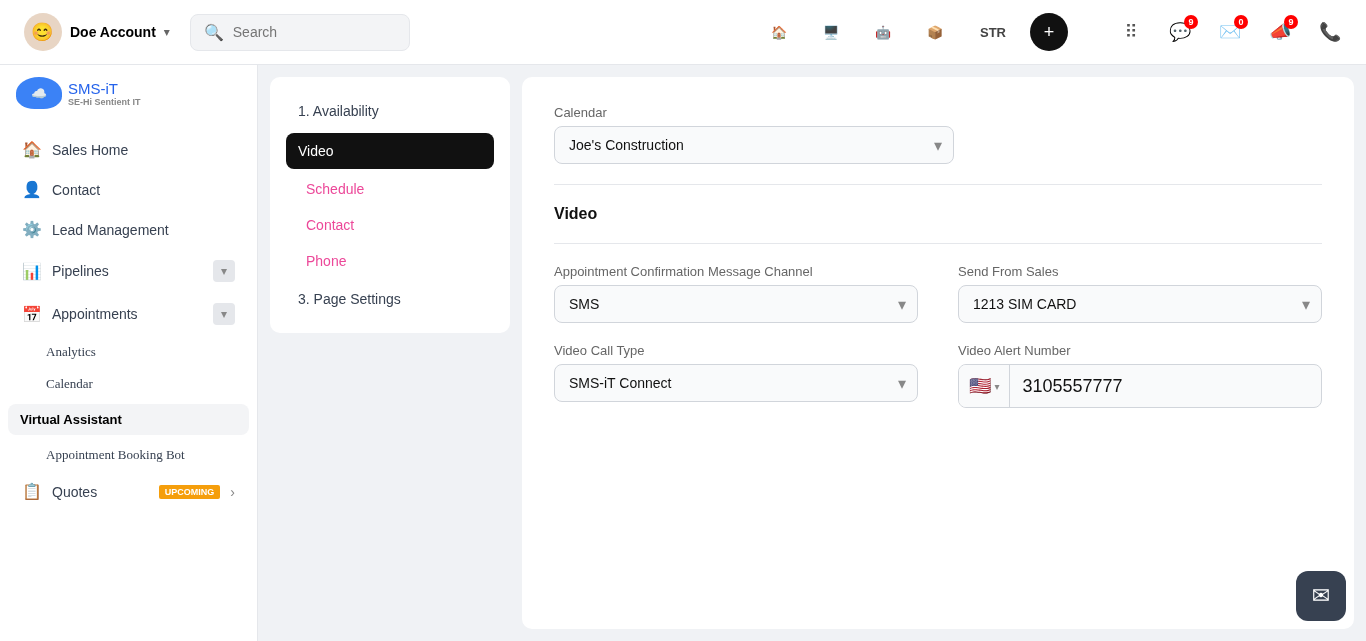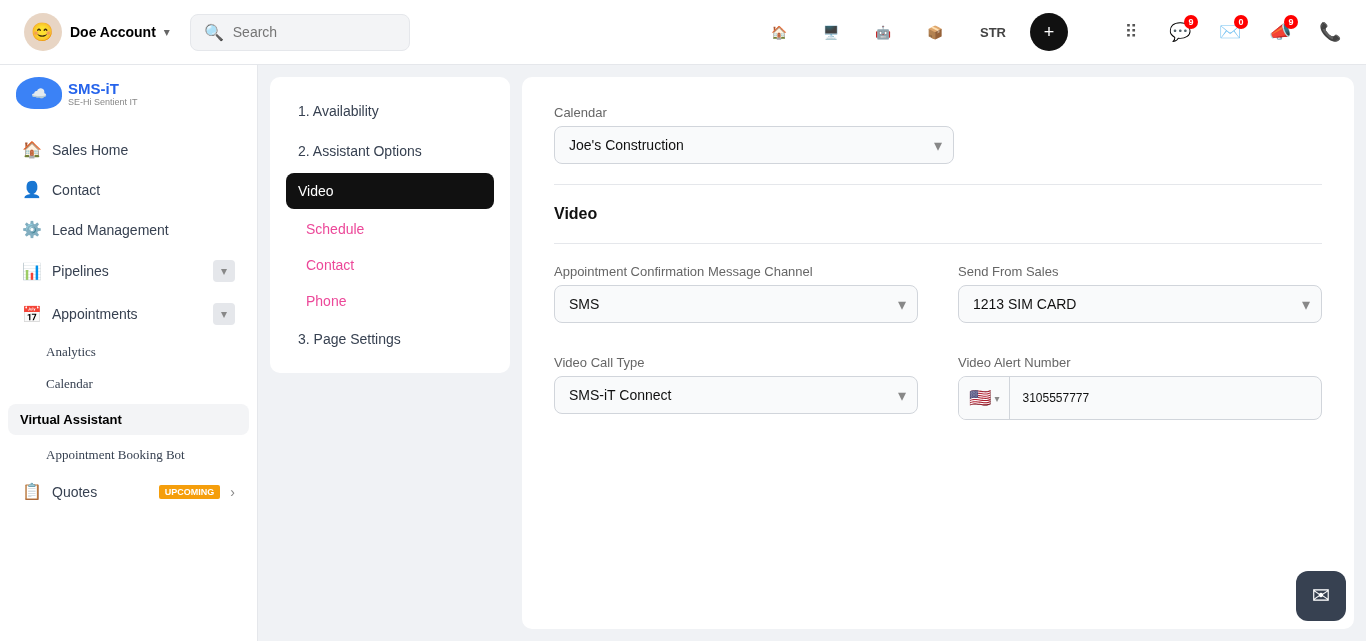--- a/index.html
+++ b/index.html
@@ -236,21 +236,21 @@
     .section-title {
       font-size: 16px;
       font-weight: 600;
       color: #111;
       margin-bottom: 20px;
     }
     .form-row {
       display: grid;
       grid-template-columns: 1fr 1fr;
       gap: 40px;
-      margin-bottom: 32px;
+      margin-bottom: 20px;
     }
     .form-group { display: flex; flex-direction: column; }
     .save-btn {
       background: #22c55e;
       color: #fff;
       border: none;
       padding: 12px 32px;
       border-radius: 8px;
       font-size: 15px;
       font-weight: 600;
@@ -275,21 +275,21 @@
       align-items: center;
       gap: 3px;
       cursor: pointer;
       background: #f9fafb;
     }
     .phone-flag-chevron { font-size: 10px; color: #888; }
     .phone-input {
       border: none;
       background: transparent;
       padding: 10px 12px;
-      font-size: 12px;
+      font-size: 18px;
       outline: none;
       flex: 1;
       color: #111;
     }
 
     
     .chat-widget {
       position: fixed;
       bottom: 20px;
       right: 20px;
@@ -359,22 +359,22 @@
 
 <div class="main-layout">
 
   <div class="sidebar">
     <div class="smsit-logo">
       <div style="display:flex;align-items:center;gap:6px;">
         <div style="background:#3b82f6;border-radius:50% 50% 40% 40%;width:46px;height:32px;display:flex;align-items:center;justify-content:center;position:relative;">
           <span style="color:white;font-size:13px;font-weight:800;">☁️</span>
         </div>
         <div>
-          <div style="font-size:15px;font-weight:700;color:#2563eb;">SMS-iT</div>
-          <div style="font-size:9px;color:#888;">SE-Hi Sentient IT</div>
+          <div style="font-size:15px;font-weight:400;color:#2563eb;">SMS-iT</div>
+          <div style="font-size:9px;color:#888;font-weight:bold;">SE-Hi Sentient IT</div>
         </div>
       </div>
     </div>
 
     <div class="sidebar-nav">
       <div class="sidebar-item">
         <span class="sidebar-item-icon">🏠</span>
         <span class="sidebar-item-label">Sales Home</span>
       </div>
       <div class="sidebar-item">
@@ -417,23 +417,20 @@
         <span style="font-size:14px;color:#888">›</span>
       </div>
     </div>
   </div>
 
   <div class="content-area">
 
     <div class="steps-panel">
       <div class="step-item">
         <span>1. Availability</span>
-      </div>
-      <div class="step-item">
-        <span>2. Assistant Options</span>
       </div>
       <div class="step-item active">
         <span>Video</span>
       </div>
       <div class="step-sub-item">
         <span>Schedule</span>
       </div>
       <div class="step-sub-item">
         <span>Contact</span>
       </div>

